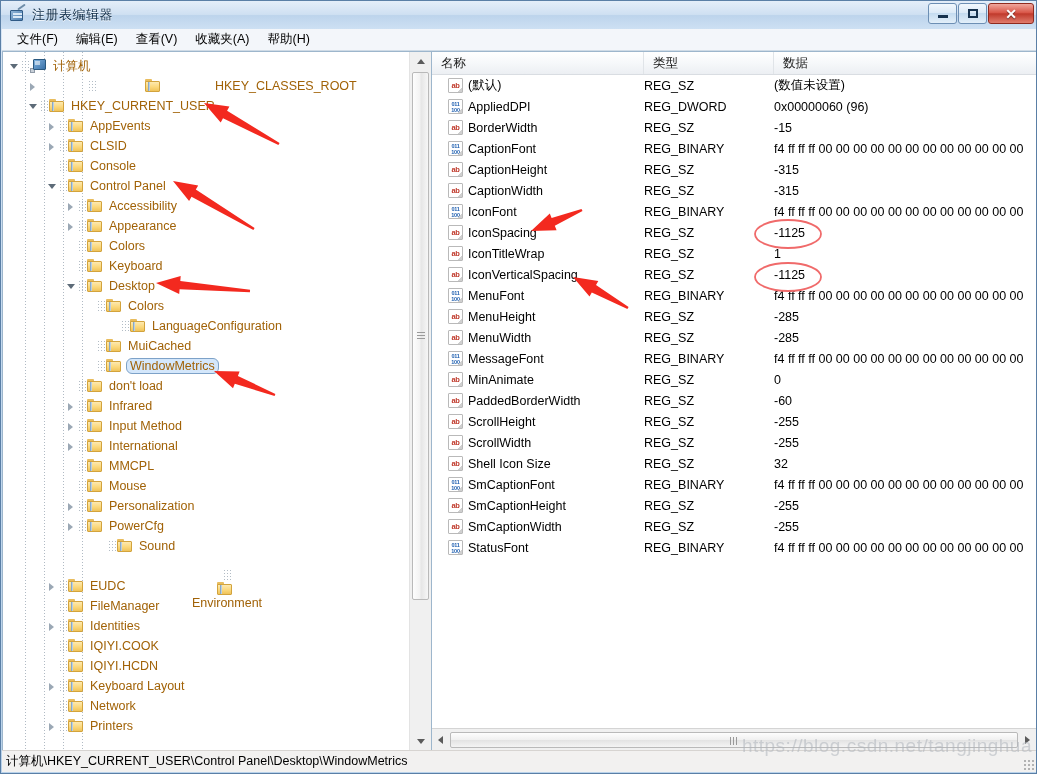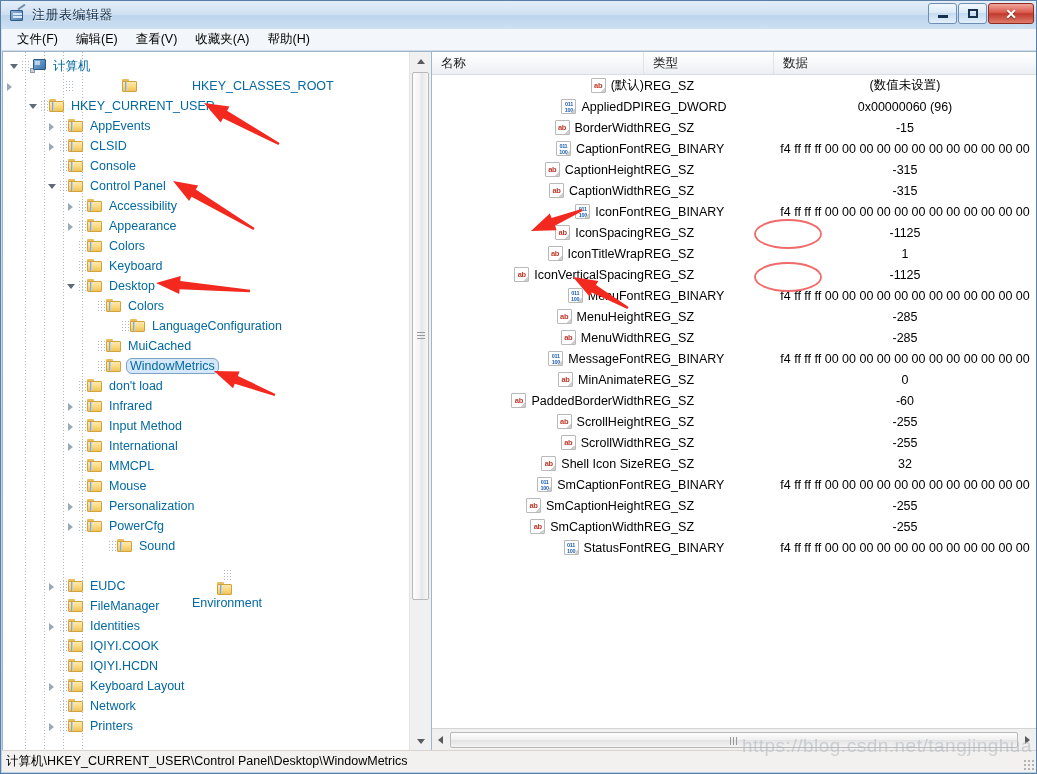--- a/index.html
+++ b/index.html
@@ -148,21 +148,21 @@
     left: 0; top: 0;
     width: 406px; height: 698px;
     overflow: hidden;
     padding-top: 4px;
   }
   .tree-row {
     display: flex;
     align-items: center;
     height: 20px;
     font-size: 12.5px;
-    color: #0369a1;
+    color: #a16207;
     white-space: nowrap;
     cursor: default;
     position: relative;
   }
   .tree-row .expander {
     width: 13px; height: 13px;
     flex: 0 0 auto;
     position: relative;
     margin-right: 1px;
   }
@@ -305,24 +305,23 @@
     color: #000;
     white-space: nowrap;
     cursor: default;
   }
   .cell-name {
     width: 212px;
     display: flex;
     align-items: center;
     padding-left: 16px;
     overflow: hidden;
-    justify-content: flex-end;
   }
   .cell-type { width: 130px; overflow: hidden; }
-  .cell-data { width: 262px; overflow: hidden; position: relative; text-align: center; }
+  .cell-data { width: 262px; overflow: hidden; position: relative; }
 
   .val-icon {
     width: 15px; height: 15px;
     flex: 0 0 auto;
     margin-right: 5px;
     background: #ffffff;
     border: 1px solid #b9b9b9;
     border-radius: 1px;
     position: relative;
     font-size: 7.5px;
@@ -532,21 +531,21 @@
           <div class="guide" style="left: 79px;"></div>
           <div class="tree-row" style="padding-left: 4px;">
             <span class="expander expanded"></span>
             <span class="dots"></span>
             <span class="computer-icon">
               <span class="base"></span>
               <span class="screen"></span>
             </span>
             <span class="tree-label">计算机</span>
           </div>
-          <div class="tree-row" style=" gap: 48px;">
+          <div class="tree-row" style="padding-left: 23px; gap: 48px;">
             <span class="expander collapsed"></span>
             <span class="dots"></span>
             <span class="folder-icon">
               <span class="tab"></span>
               <span class="body"></span>
               <span class="spine"></span>
             </span>
             <span class="tree-label">HKEY_CLASSES_ROOT</span>
           </div>
           <div class="tree-row" style="padding-left: 23px;">

